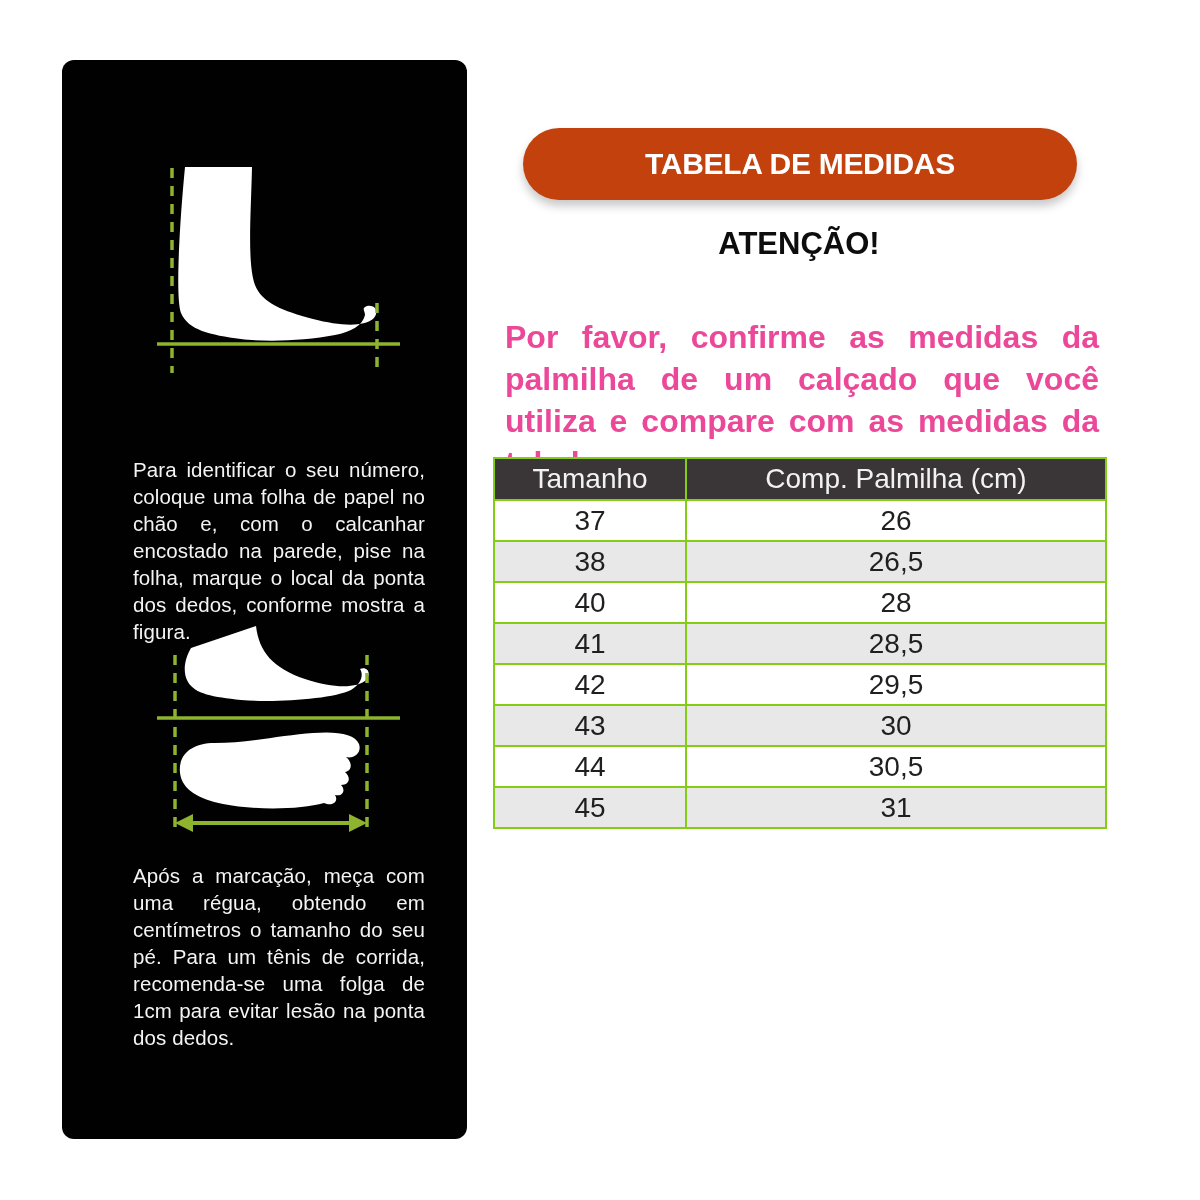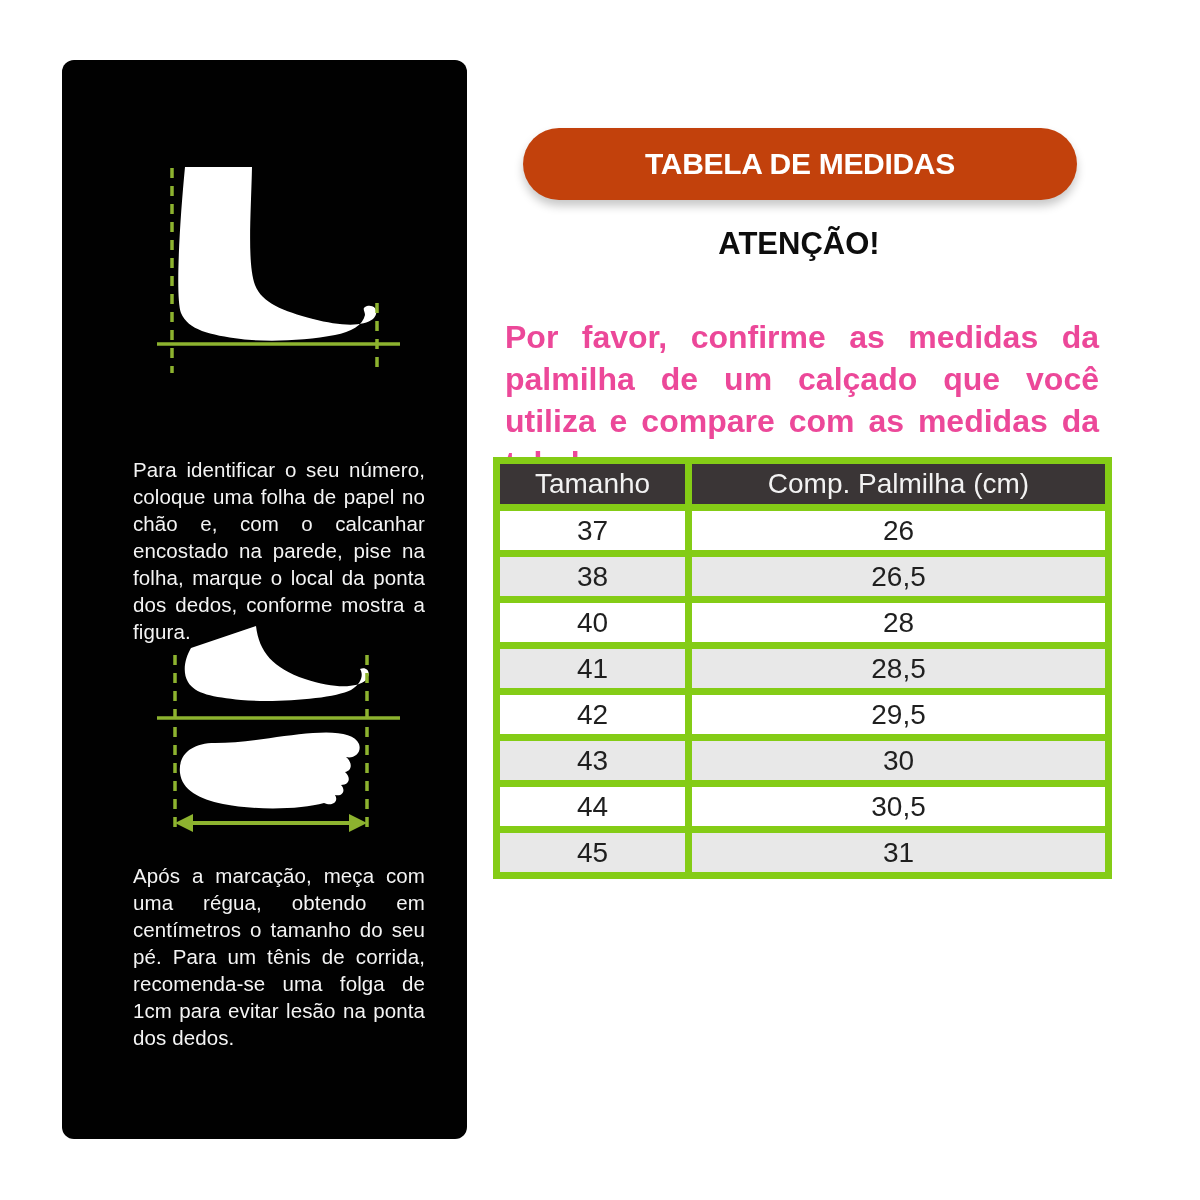--- a/index.html
+++ b/index.html
@@ -42,21 +42,21 @@
   }
 
   
   table.sizes{
     position:absolute; left:0; top:457px; width:612px;
     border-collapse:collapse; table-layout:fixed;
   }
   table.sizes col.c1{width:192px;}
   table.sizes col.c2{width:420px;}
   table.sizes th, table.sizes td{
-    border:7px solid #84cc16; text-align:center; vertical-align:middle;
+    border:2px solid #84cc16; text-align:center; vertical-align:middle;
     font-size:28px; padding:0;
   }
   table.sizes th{
     background:#3a3536; color:#f2f2f2; font-weight:400; height:40px;
   }
   table.sizes td{height:39px; color:#1f1f1f; background:#ffffff;}
   table.sizes tbody tr:nth-child(even) td{background:#e8e8e8;}
 
   
   .brand{

